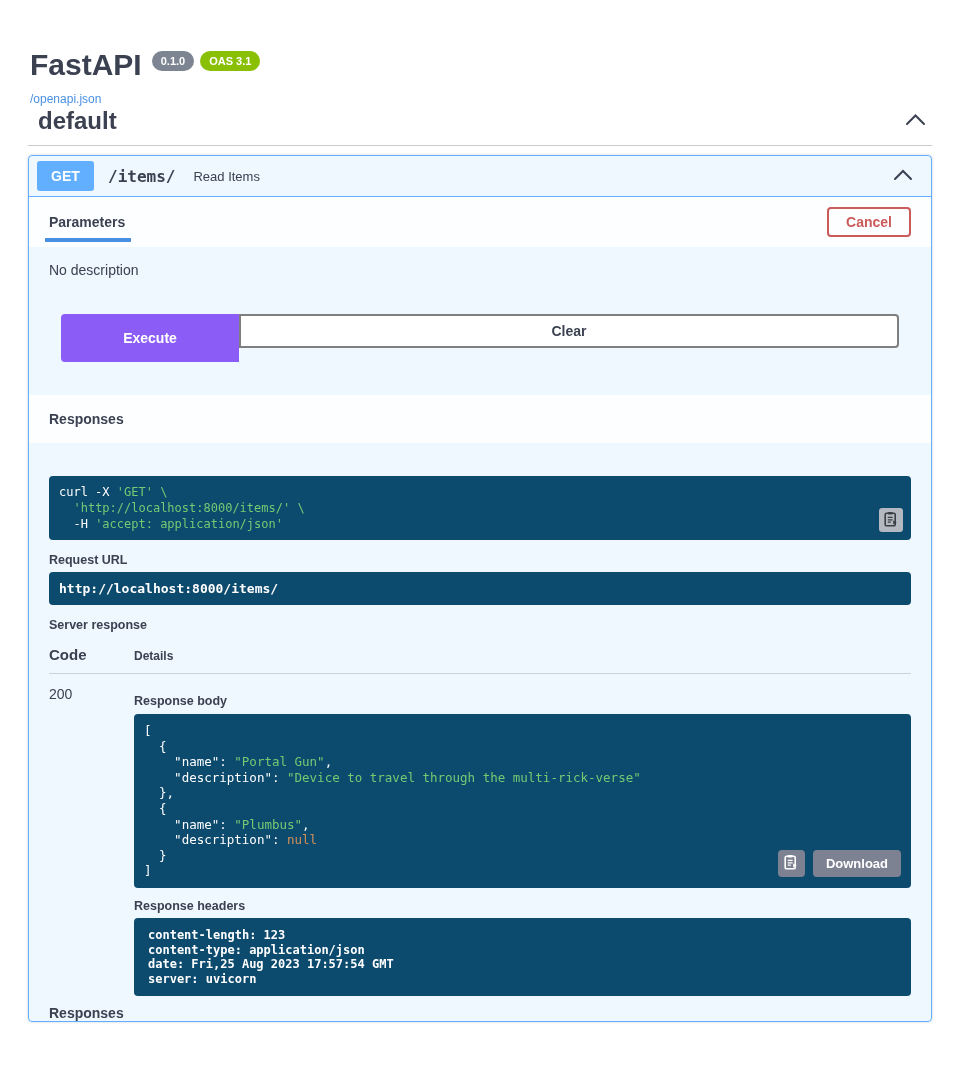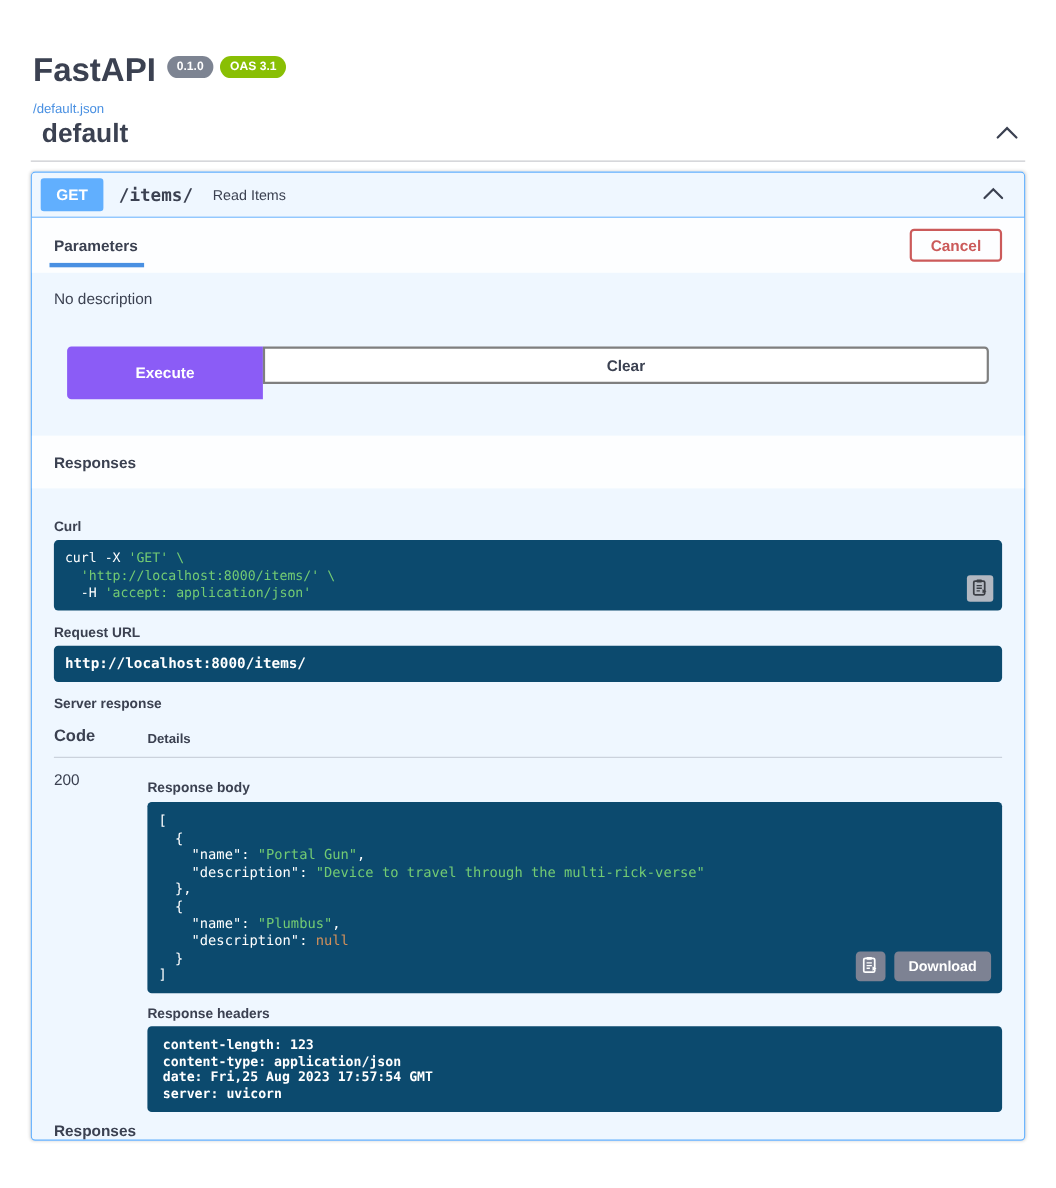--- a/index.html
+++ b/index.html
@@ -96,21 +96,21 @@
 <body>
 
 <div class="info">
   <div class="title-row">
     <span class="app-title">FastAPI</span>
     <span class="badges">
       <span class="pill pill-version">0.1.0</span>
       <span class="pill pill-oas">OAS 3.1</span>
     </span>
   </div>
-  <a href="#" class="spec-link">/default.json</a>
+  <a href="#" class="spec-link">/openapi.json</a>
 </div>
 
 <div class="main">
 
   <div class="tag-header">
     <span class="tag-title">default</span>
     <button class="chev-btn">
       <span>
         <svg width="21" height="13" viewBox="0 0 21 13">
             <path d="M2 11 L10.5 2.5 L19 11" fill="none" stroke="#3b4151" stroke-width="2" stroke-linecap="round"></path>
@@ -149,21 +149,20 @@
       <button class="btn-execute">Execute</button>
       <button class="btn-clear">Clear</button>
     </div>
 
     <div class="responses-band">
       <span>Responses</span>
     </div>
 
     <div class="responses-inner">
 
-      <div class="block-label">Curl</div>
       <div class="code-block curl-block">
         <div class="cl"><span class="t-plain">curl -X </span><span class="t-str">'GET'</span><span class="t-str"> \</span></div>
           <div class="cl"><span class="t-plain">  </span><span class="t-str">'http://localhost:8000/items/'</span><span class="t-str"> \</span></div>
           <div class="cl"><span class="t-plain">  -H </span><span class="t-str">'accept: application/json'</span></div>
           <button class="copy-sq">
           <span>
             <svg width="14" height="16" viewBox="0 0 14 16">
               <rect x="1.2" y="2.2" width="10" height="12.6" rx="1.4" fill="none" stroke="#3b3e45" stroke-width="1.6"></rect>
               <rect x="3.7" y="0.9" width="5" height="2.6" rx="0.8" fill="#3b3e45"></rect>
               <path d="M3.8 6.4 h4.8 M3.8 8.8 h4.8 M3.8 11.2 h3" stroke="#3b3e45" stroke-width="1.2" fill="none"></path>

